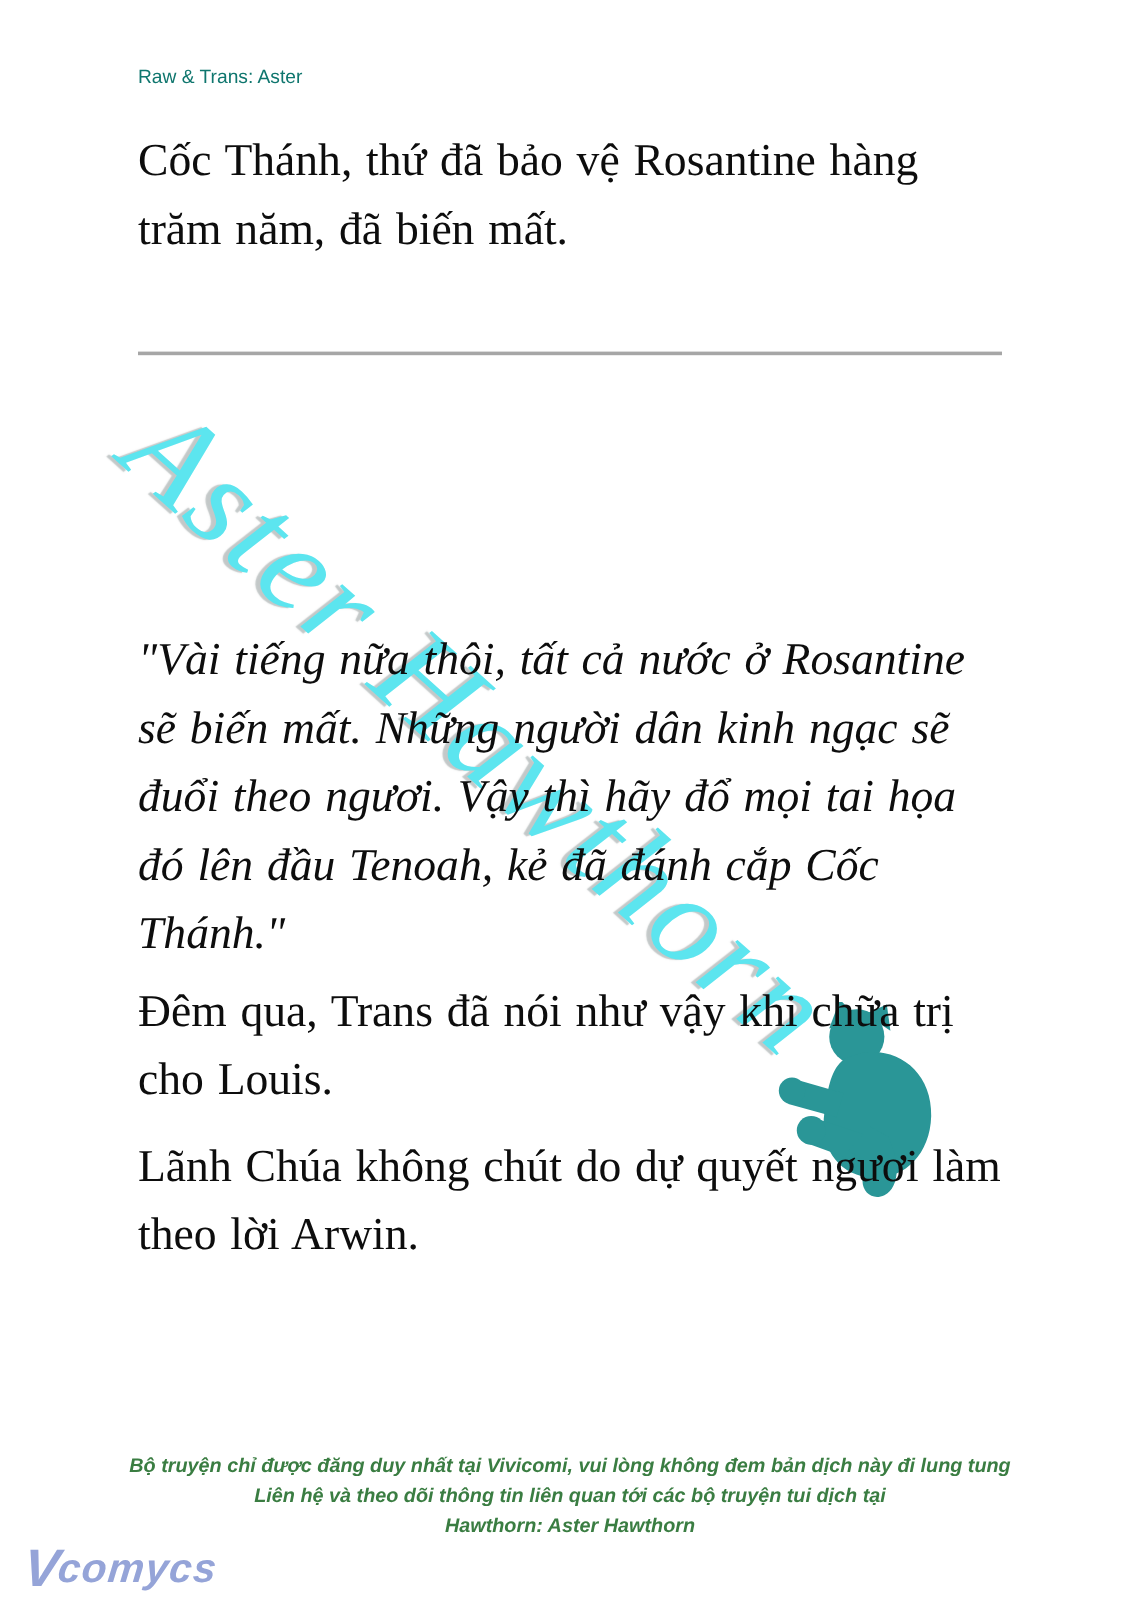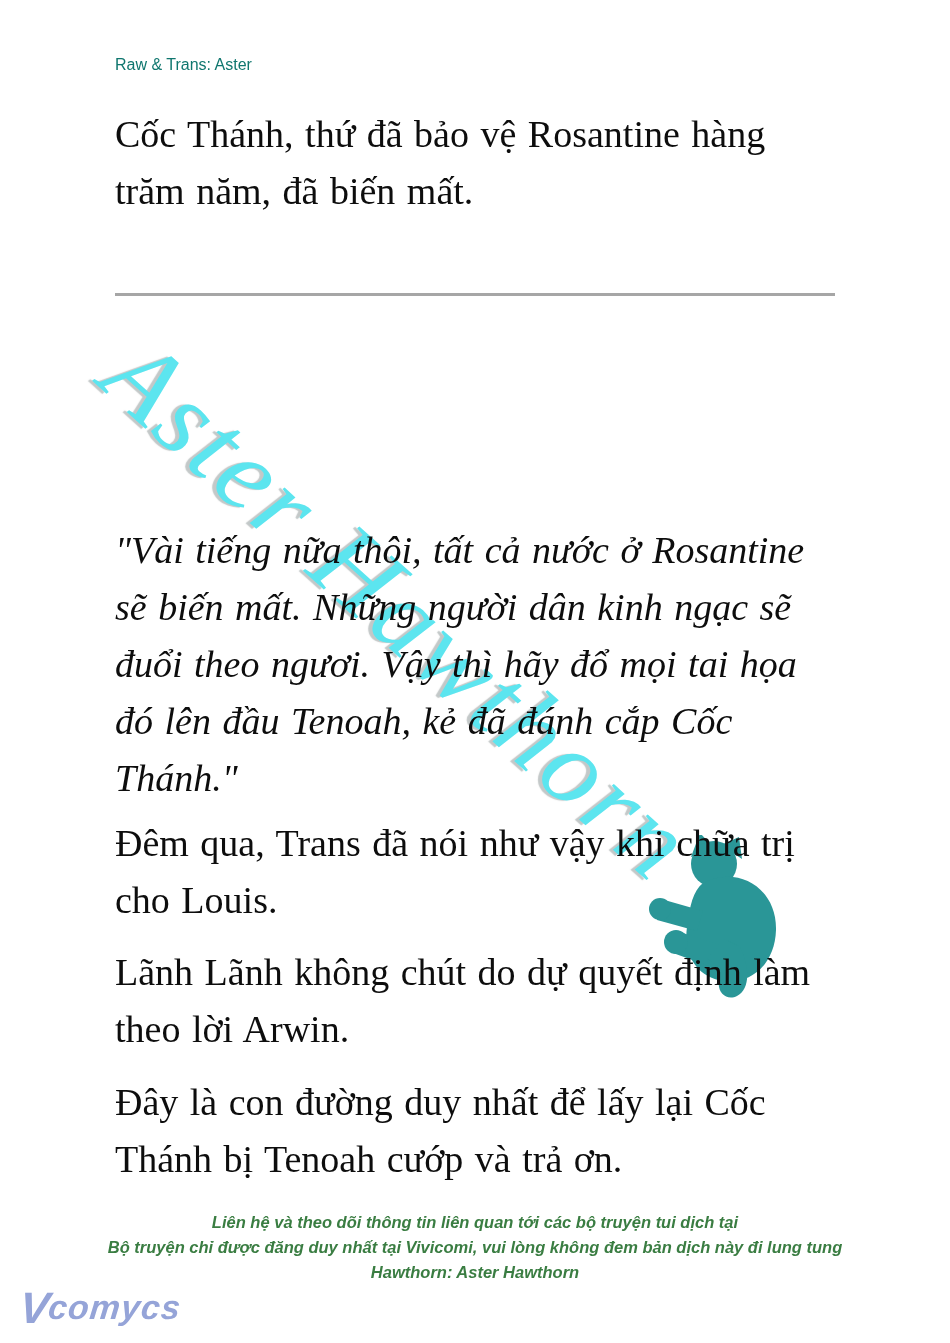--- a/index.html
+++ b/index.html
@@ -144,27 +144,26 @@
 
         <path d="M 95,112
                  C 106,135 104,155 92,161
                  C 82,166 72,158 74,146
                  C 76,132 70,128 62,124
                  L 80,104 Z"></path>
       </g>
     </svg>
   </div>
 
-  <p class="body-para p5">Lãnh Lãnh không chút do dự quyết định làm theo lời Arwin.</p>
+  <p class="body-para p5">Lãnh Chúa không chút do dự quyết ngươi làm theo lời Arwin.</p>
 
-  <p class="body-para p6">Đây là con đường duy nhất để lấy lại Cốc Thánh bị Tenoah cướp và trả ơn.</p>
 
   <div class="footer-note">
+    <div>Bộ truyện chỉ được đăng duy nhất tại Vivicomi, vui lòng không đem bản dịch này đi lung tung</div>
     <div>Liên hệ và theo dõi thông tin liên quan tới các bộ truyện tui dịch tại</div>
-    <div>Bộ truyện chỉ được đăng duy nhất tại Vivicomi, vui lòng không đem bản dịch này đi lung tung</div>
     <div>Hawthorn: Aster Hawthorn</div>
   </div>
 
   <div class="logo">
     <span class="logo-v">V</span><span>comycs</span>
   </div>
 
 </div>
 
 </body></html>

